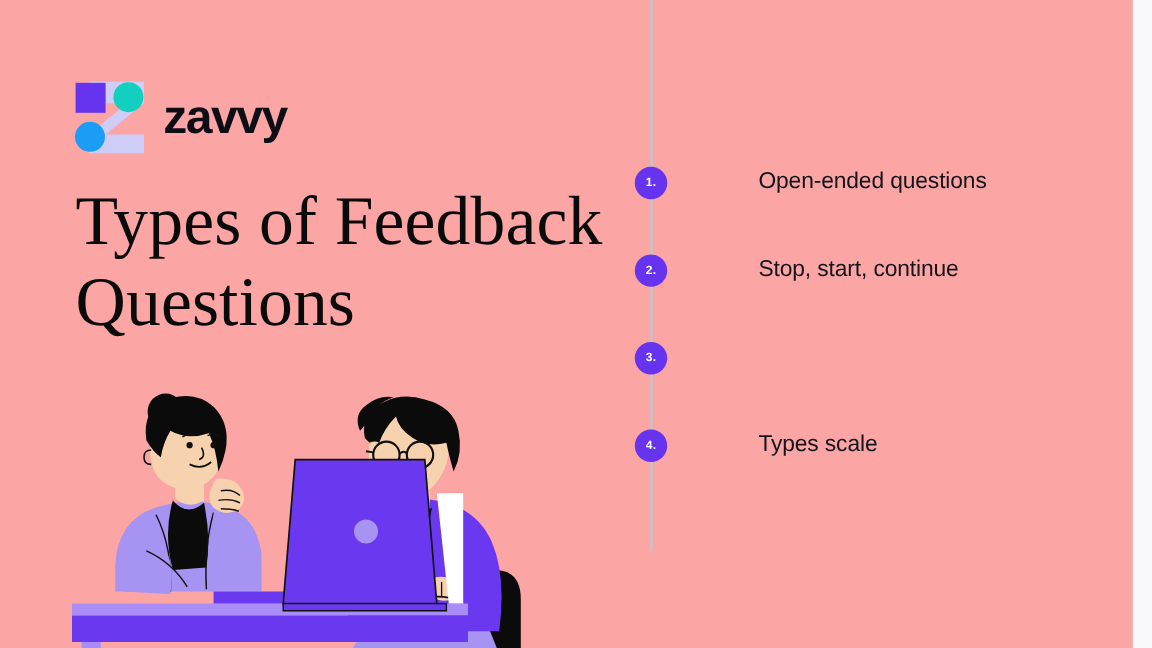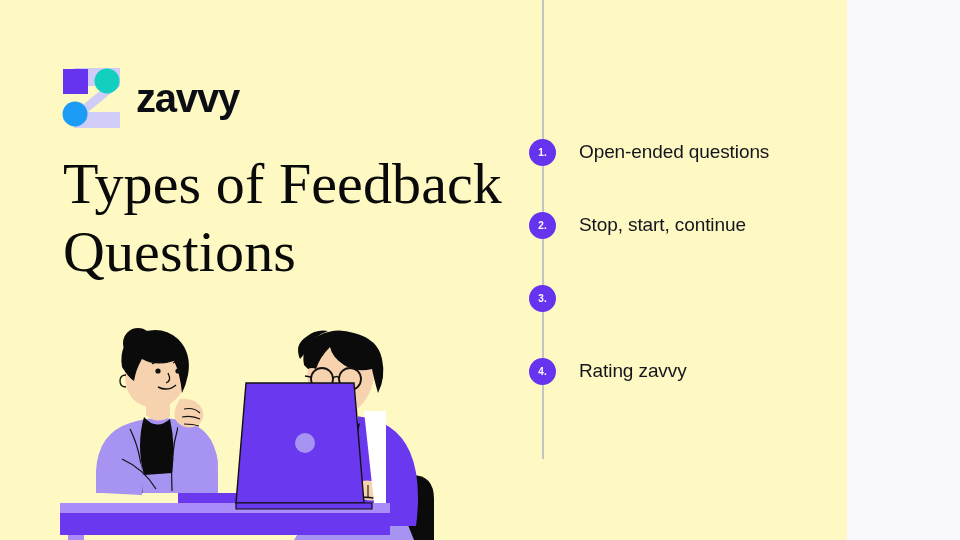--- a/index.html
+++ b/index.html
@@ -4,22 +4,22 @@
 <style>
   * { margin:0; padding:0; box-sizing:border-box; }
   html, body {
     width:960px; height:540px;
     overflow:hidden;
     background:#f9f9fc;
     font-family:"Liberation Sans", sans-serif;
   }
   .slide {
     position:relative;
-    width:847px; height:540px;
-    background:#fef9c3;
+    width:944px; height:540px;
+    background:#fca5a5;
   }
 
   
   .brand {
     position:absolute;
     left:62px; top:68px;
     display:flex; align-items:center; gap:16px;
   }
   .brand-mark { width:58px; height:60px; display:block; }
   .brand-word {
@@ -77,21 +77,21 @@
     background:#6633ee;
     color:#ffffff;
     font-size:10px;
     font-weight:bold;
     display:flex;
     align-items:center;
     justify-content:center;
     letter-spacing:0.2px;
   }
   .step-label {
-    margin-left:23px;
+    margin-left:76px;
     font-size:19px;
     color:#14141c;
     white-space:nowrap;
     letter-spacing:-0.1px;
   }
   .step-1 { top:138px; }
   .step-2 { top:211px; }
   .step-3 { top:284px; }
   .step-4 { top:357px; }
 </style>
@@ -232,18 +232,18 @@
       <span class="step-badge">2.</span>
       <span class="step-label">Stop, start, continue</span>
     </div>
 
     <div class="step step-3">
       <span class="step-badge">3.</span>
     </div>
 
     <div class="step step-4">
       <span class="step-badge">4.</span>
-      <span class="step-label">Rating zavvy</span>
+      <span class="step-label">Types scale</span>
     </div>
 
   </div>
 
 </div>
 
 </body></html>

